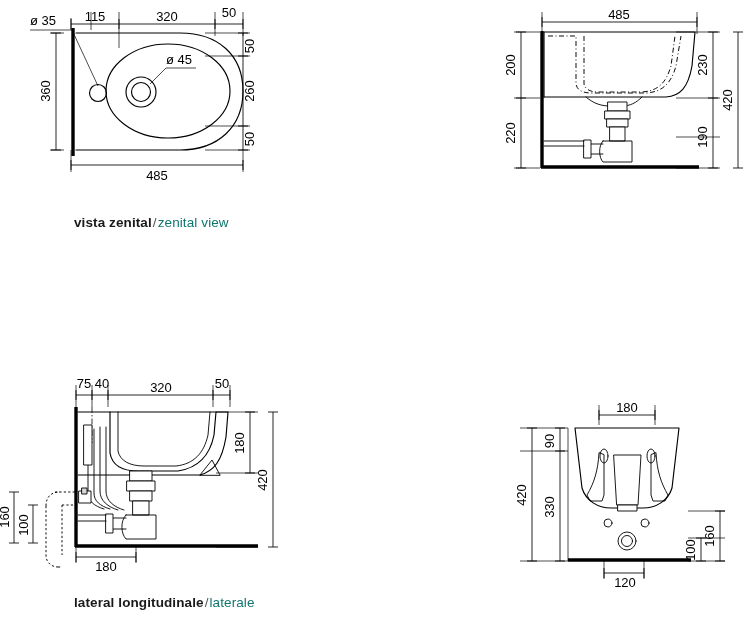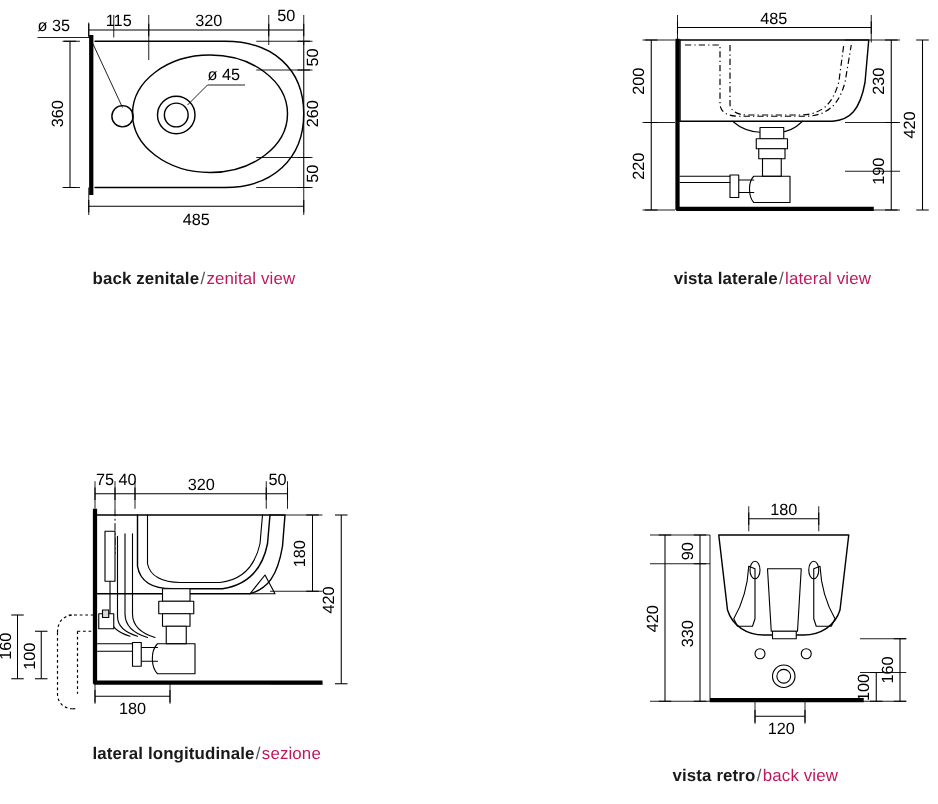--- a/index.html
+++ b/index.html
@@ -37,21 +37,21 @@
     font-weight: bold;
     color: #1a1a1a;
   }
   .caption .sep {
     font-weight: normal;
     color: #555555;
     padding: 0 1px;
   }
   .caption .en {
     font-weight: normal;
-    color: #be185d;
+    color: #0f766e;
   }
   
   svg text {
     font-family: "Liberation Sans", sans-serif;
     fill: #000000;
   }
   .dim-txt {
     font-size: 13px;
   }
   .obj {
@@ -195,21 +195,21 @@
       <circle class="obj" cx="141" cy="92" r="15"></circle>
       <circle class="obj" cx="141" cy="92" r="9.5"></circle>
       <g class="extline">
         <line x1="150" y1="84" x2="166" y2="68"></line>
         <line x1="166" y1="68" x2="196" y2="68"></line>
       </g>
       <text class="dim-txt" x="166" y="64" text-anchor="start">ø 45</text>
     </svg>
 
     <div class="caption" style="left:74px; top:215px;">
-      <span class="it">back zenitale</span><span class="sep">/</span><span class="en">zenital view</span>
+      <span class="it">vista zenital</span><span class="sep">/</span><span class="en">zenital view</span>
     </div>
   </div>
 
   <div class="view-panel" style="left:470px; top:0px;">
     <svg class="view-svg" width="280" height="200" viewBox="0 0 280 200">
 
       <g class="extline">
         <line x1="72" y1="12" x2="72" y2="34"></line>
         <line x1="227" y1="12" x2="227" y2="34"></line>
         <line x1="44" y1="32" x2="70" y2="32"></line>
@@ -273,23 +273,20 @@
       <path class="obj-thin" d="M 133,141 L 162,141 L 162,162 L 133,162 C 129,158 128,146 133,141 Z"></path>
       <path class="obj-thin" d="M 133,144 L 120,144 L 120,154 L 133,154"></path>
       <rect class="obj-thin fill-white" x="114" y="140" width="7" height="18"></rect>
 
       <g class="obj-thin">
         <line x1="74" y1="141" x2="114" y2="141"></line>
         <line x1="74" y1="146" x2="114" y2="146"></line>
       </g>
     </svg>
 
-    <div class="caption" style="left:69px; top:215px;">
-      <span class="it">vista laterale</span><span class="sep">/</span><span class="en">lateral view</span>
-    </div>
   </div>
 
   <div class="view-panel" style="left:0px; top:365px;">
     <svg class="view-svg" width="300" height="215" viewBox="0 0 300 215">
 
       <g class="extline">
         <line x1="76" y1="20" x2="76" y2="42"></line>
         <line x1="92" y1="20" x2="92" y2="42"></line>
         <line x1="108" y1="20" x2="108" y2="42"></line>
         <line x1="213" y1="20" x2="213" y2="42"></line>
@@ -389,21 +386,21 @@
       <path class="obj-thin" d="M 126,150 L 156,150 L 156,174 L 126,174 C 121,169 120,156 126,150 Z"></path>
       <path class="obj-thin" d="M 126,153 L 112,153 L 112,164 L 126,164"></path>
       <rect class="obj-thin fill-white" x="106" y="149" width="7" height="19"></rect>
       <g class="obj-thin">
         <line x1="78" y1="150" x2="106" y2="150"></line>
         <line x1="78" y1="156" x2="106" y2="156"></line>
       </g>
     </svg>
 
     <div class="caption" style="left:74px; top:230px;">
-      <span class="it">lateral longitudinale</span><span class="sep">/</span><span class="en">sezione</span>
+      <span class="it">lateral longitudinale</span><span class="sep">/</span><span class="en">laterale</span>
     </div>
   </div>
 
   <div class="view-panel" style="left:480px; top:383px;">
     <svg class="view-svg" width="270" height="215" viewBox="0 0 270 215">
 
       <g class="extline">
         <line x1="119" y1="22" x2="119" y2="42"></line>
         <line x1="175" y1="22" x2="175" y2="42"></line>
         <line x1="40" y1="45" x2="88" y2="45"></line>
@@ -472,18 +469,15 @@
       <ellipse class="obj-thin" cx="124" cy="73" rx="4" ry="7"></ellipse>
       <ellipse class="obj-thin" cx="171" cy="73" rx="4" ry="7"></ellipse>
 
       <circle class="obj-thin" cx="128" cy="140" r="4"></circle>
       <circle class="obj-thin" cx="165" cy="140" r="4"></circle>
 
       <circle class="obj-thin" cx="147" cy="158" r="9"></circle>
       <circle class="obj-thin" cx="147" cy="158" r="5.5"></circle>
     </svg>
 
-    <div class="caption" style="left:58px; top:230px;">
-      <span class="it">vista retro</span><span class="sep">/</span><span class="en">back view</span>
-    </div>
   </div>
 
 </div>
 
 </body></html>

